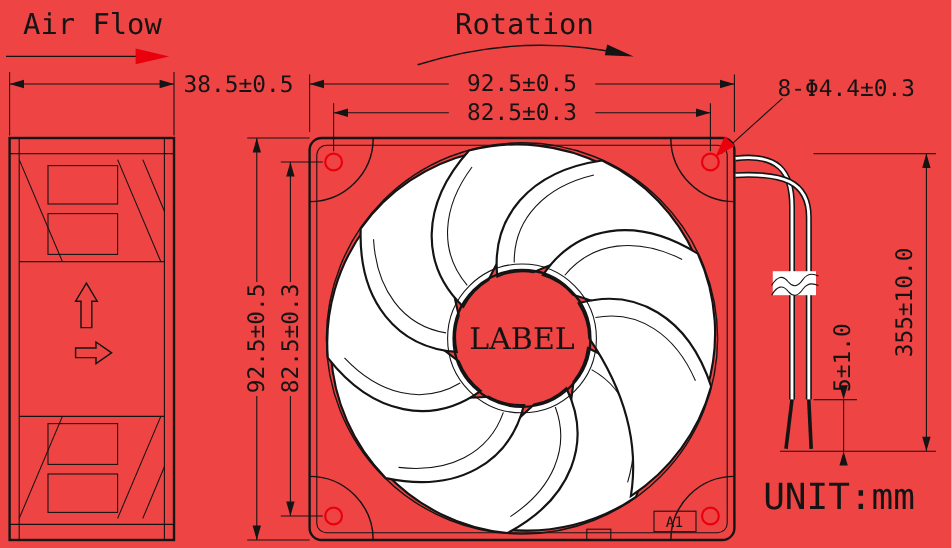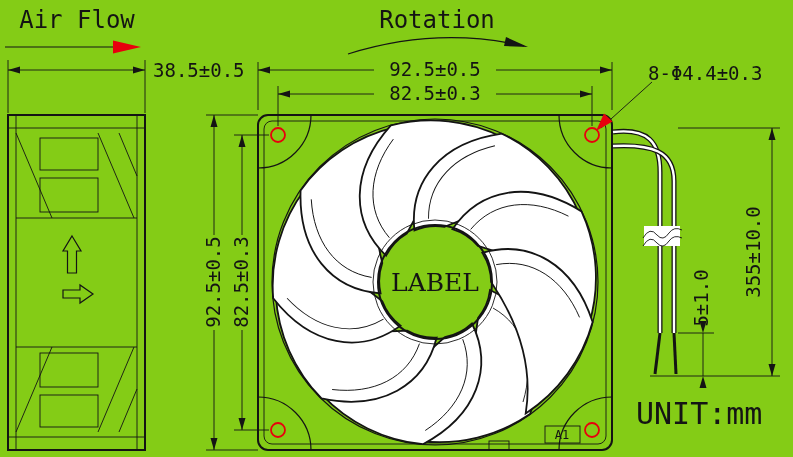--- a/index.html
+++ b/index.html
@@ -1,16 +1,16 @@
 <!DOCTYPE html>
 <html style="--ink: #141414; --accent-red: #e8000d;"><head>
 <meta charset="utf-8">
 <style>
   html,body{margin:0;padding:0;background:#ffffff;}
-  .canvas{position:relative;width:793px;height:457px;background:#84cc16;overflow:hidden;}
+  .canvas{position:relative;width:793px;height:457px;background:#ef4444;overflow:hidden;}
   svg{position:absolute;left:0;top:0;}
   .ln{stroke:var(--ink);stroke-width:1.2;fill:none;stroke-linecap:butt;}
   .thick{stroke-width:2;}
   .thin{stroke-width:0.9;}
   .redln{stroke:var(--accent-red);fill:none;}
   .fill-ink{fill:var(--ink);stroke:none;}
   .fill-red{fill:var(--accent-red);stroke:none;}
   .white{fill:#ffffff;stroke:none;}
   .blade{fill:#ffffff;stroke:var(--ink);stroke-width:1.8;}
   text{font-family:"DejaVu Sans Mono","Liberation Mono",monospace;fill:var(--ink);}

